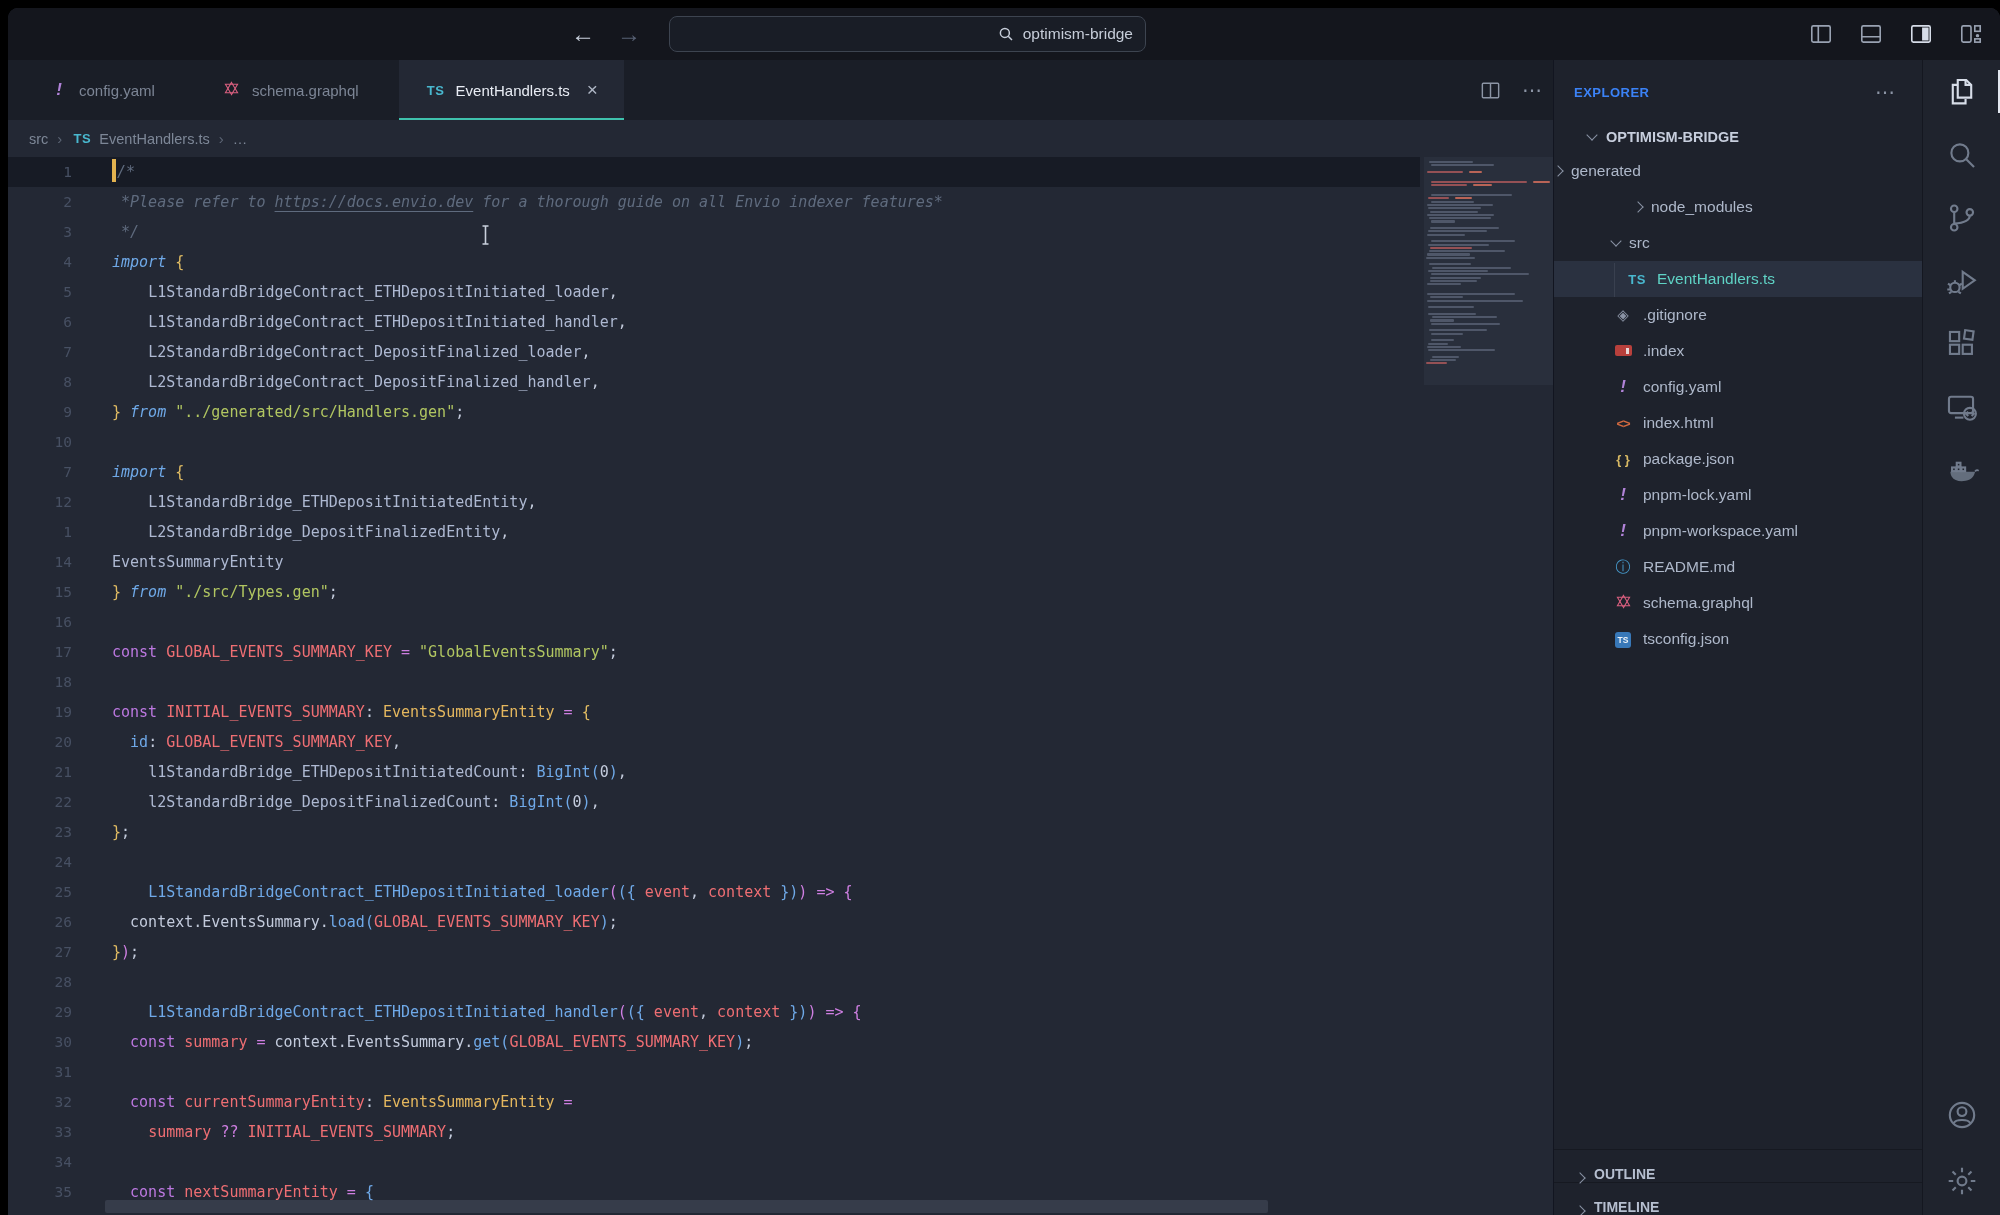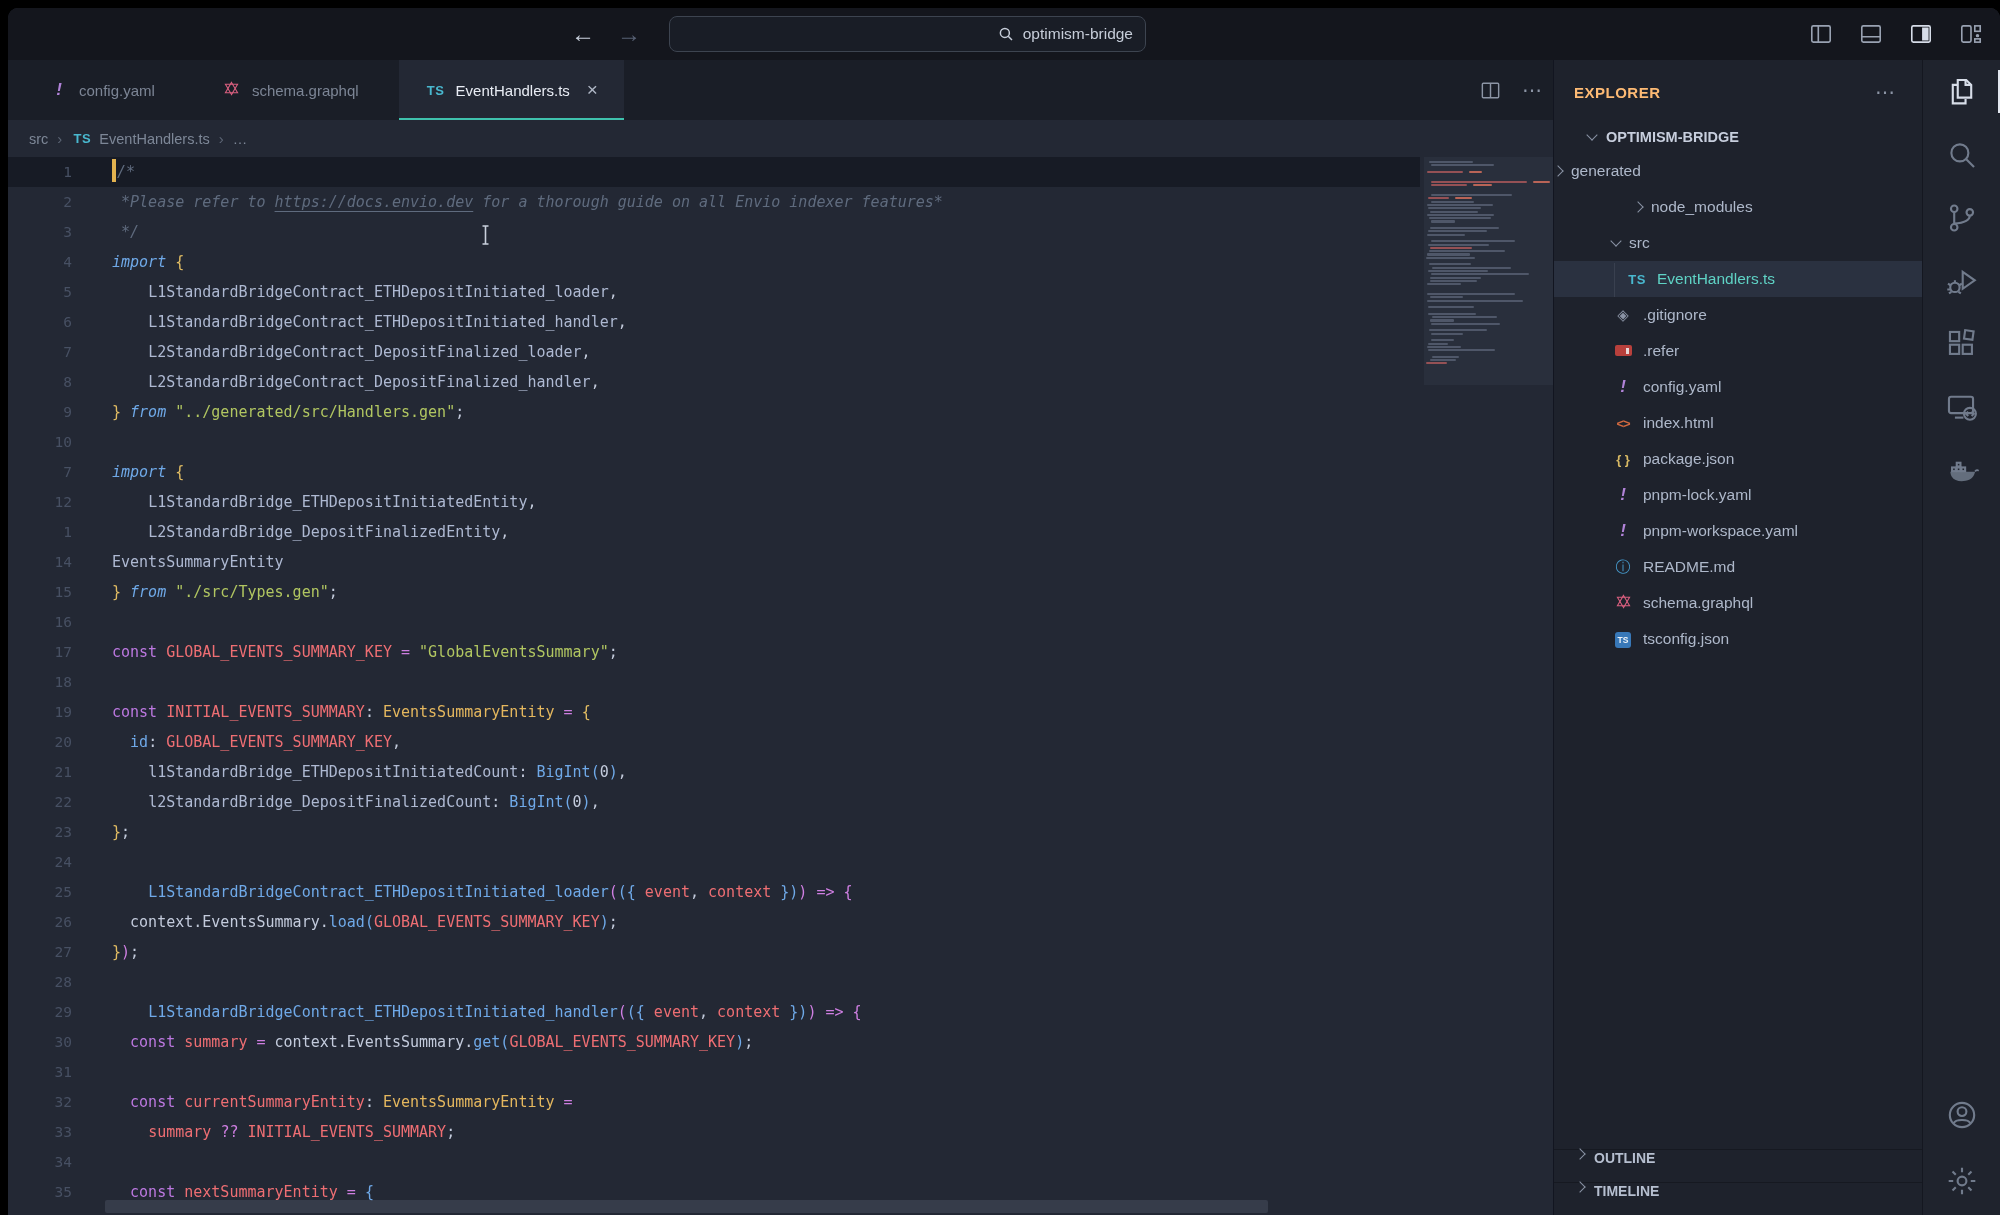--- a/index.html
+++ b/index.html
@@ -78,34 +78,34 @@
   .minimap { position:absolute; top:0; right:0; width:129px; height:100%; cursor:pointer; }
   .mm-view { position:absolute; left:0; right:0; top:0; height:228px; background:rgba(130,142,165,0.07); }
   .mm-row { position:absolute; height:2.2px; border-radius:1px; }
   .hscroll { position:absolute; left:97px; bottom:2px; width:1163px; height:13px;
     background:rgba(121,133,155,0.22); border-radius:2px; cursor:pointer; }
   .mouse-ibeam { position:absolute; left:471px; top:216px; pointer-events:none; }
 
   
   .sb-header { height:52px; display:flex; align-items:center; justify-content:space-between;
     padding:12px 26px 0 20px; }
-  .sb-title { font-size:15px; font-weight:bold; letter-spacing:0.5px; color:#fdba74; }
+  .sb-title { font-size:13px; font-weight:bold; letter-spacing:0.5px; color:#3b82f6; }
   .sb-root { height:33px; margin-top:8px; display:flex; align-items:center; gap:10px; padding-left:34px;
     font-weight:bold; font-size:14.5px; color:#c7cedd; cursor:pointer; }
   .tree { position:relative; }
   .trow { height:36px; display:flex; align-items:center; gap:9px; font-size:15.5px; cursor:pointer; }
   .trow.sel { background:#2a3140; color:#5fd3c5; }
   .chev { width:8px; height:8px; border-right:1.7px solid #8a93a5; border-bottom:1.7px solid #8a93a5;
     flex-shrink:0; }
   .chev.right { transform:rotate(-45deg); }
   .chev.down { transform:rotate(45deg); margin-top:-4px; }
   .fic { width:22px; text-align:center; flex-shrink:0; font-size:14px; }
   .guide { position:absolute; left:60px; width:1px; background:#39404f; }
   .sb-sections { position:absolute; left:0; right:0; bottom:0; }
-  .sb-sec { height:33px; border-top:1px solid #161921; display:flex; align-items:flex-start; gap:10px;
+  .sb-sec { height:33px; border-top:1px solid #161921; display:flex; align-items:flex-end; gap:10px;
     padding-left:22px; font-size:14px; font-weight:bold; color:#b6bfd0; cursor:pointer; }
 
   
   .ab-top { display:flex; flex-direction:column; align-items:center; width:100%; }
   .ab-item { position:relative; width:100%; height:63px; display:flex; align-items:center; justify-content:center;
     color:#717b8c; cursor:pointer; }
   .ab-item .ic { width:34px; height:34px; }
   .ab-item.active { color:#d7dde8; }
   .ab-item.active::after { content:""; position:absolute; right:0; top:10px; width:2.5px; height:43px;
     background:#e3e8f0; }
@@ -444,21 +444,21 @@
           <div class="trow sel" style="padding-left:72px">
             <span class="fic"><span class="icTS">TS</span></span>
       <span>EventHandlers.ts</span>
           </div>
           <div class="trow " style="padding-left:58px">
             <span class="fic"><span style="color:#8a93a5;font-size:15px;">◈</span></span>
       <span>.gitignore</span>
           </div>
           <div class="trow " style="padding-left:58px">
             <span class="fic"><span class="npmbox"></span></span>
-      <span>.refer</span>
+      <span>.index</span>
           </div>
           <div class="trow " style="padding-left:58px">
             <span class="fic"><span style="color:#b183d8;font-weight:bold;font-style:italic;font-size:17px;">!</span></span>
       <span>config.yaml</span>
           </div>
           <div class="trow " style="padding-left:58px">
             <span class="fic"><span style="color:#d2693f;font-weight:bold;font-size:13px;letter-spacing:-1px;">&lt;&gt;</span></span>
       <span>index.html</span>
           </div>
           <div class="trow " style="padding-left:58px">

